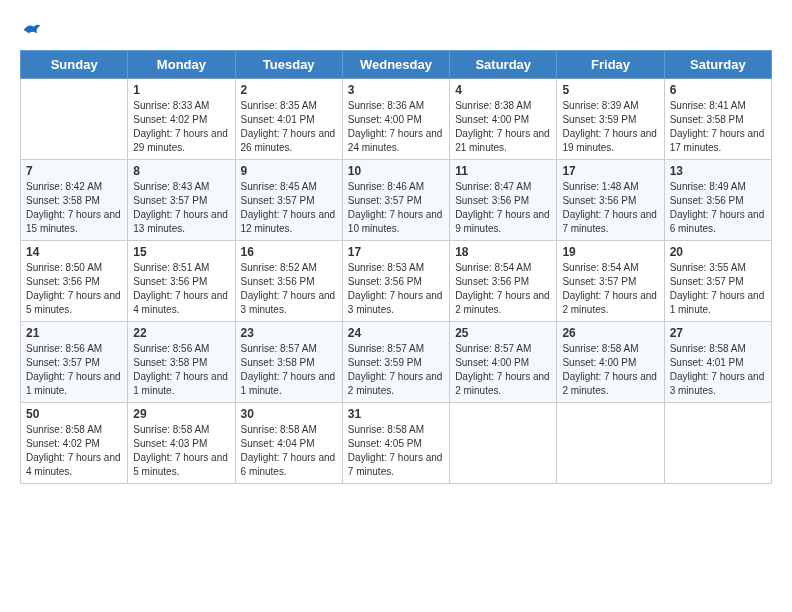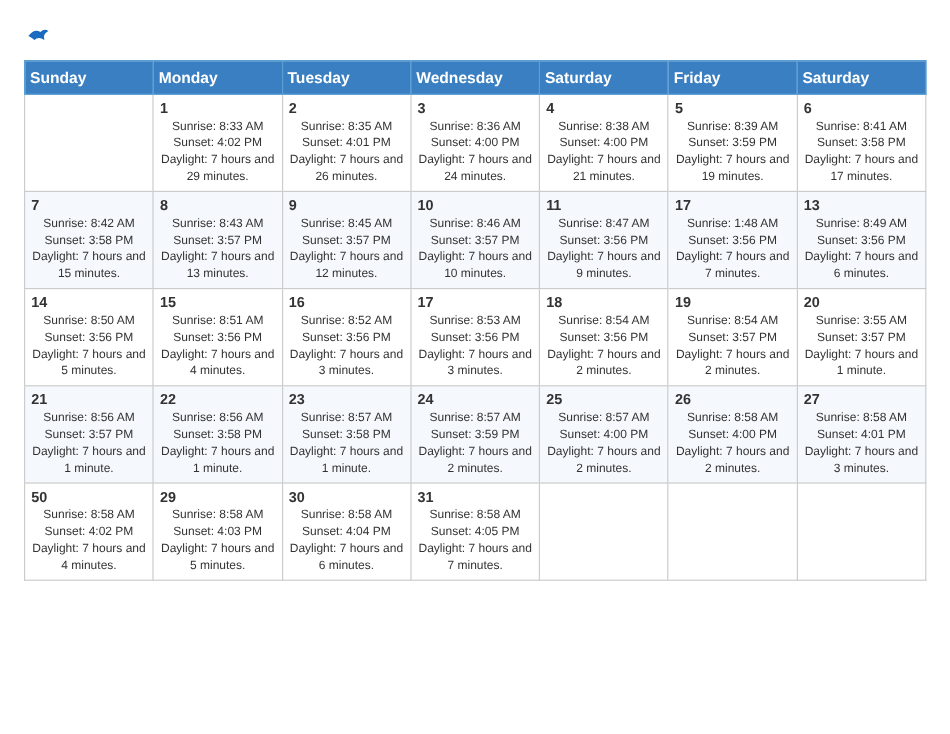--- a/index.html
+++ b/index.html
@@ -56,21 +56,21 @@
       width: 100%;
       border-collapse: collapse;
       border: 1px solid #ccc;
     }
     .calendar th {
       background-color: #3a7fc1;
       color: #fff;
       font-size: 13px;
       font-weight: bold;
       padding: 6px 4px;
-      text-align: left;
+      text-align: center;
       border: 1px solid #5a9fd4;
     }
     .calendar td {
       border: 1px solid #ccc;
       vertical-align: top;
       padding: 4px 5px;
       width: 107px;
       min-height: 80px;
       font-size: 10.5px;
       color: #333;
@@ -82,21 +82,20 @@
     .day-number {
       font-weight: bold;
       font-size: 12px;
       display: block;
       margin-bottom: 2px;
     }
     .day-info {
       font-size: 10px;
       line-height: 1.4;
       color: #333;
-      text-align: center;
     }
     .empty-cell {
       background: #f9f9f9;
     }
   </style>
 </head>
 <body>
 
 <div class="header-area">
   <div class="logo">

